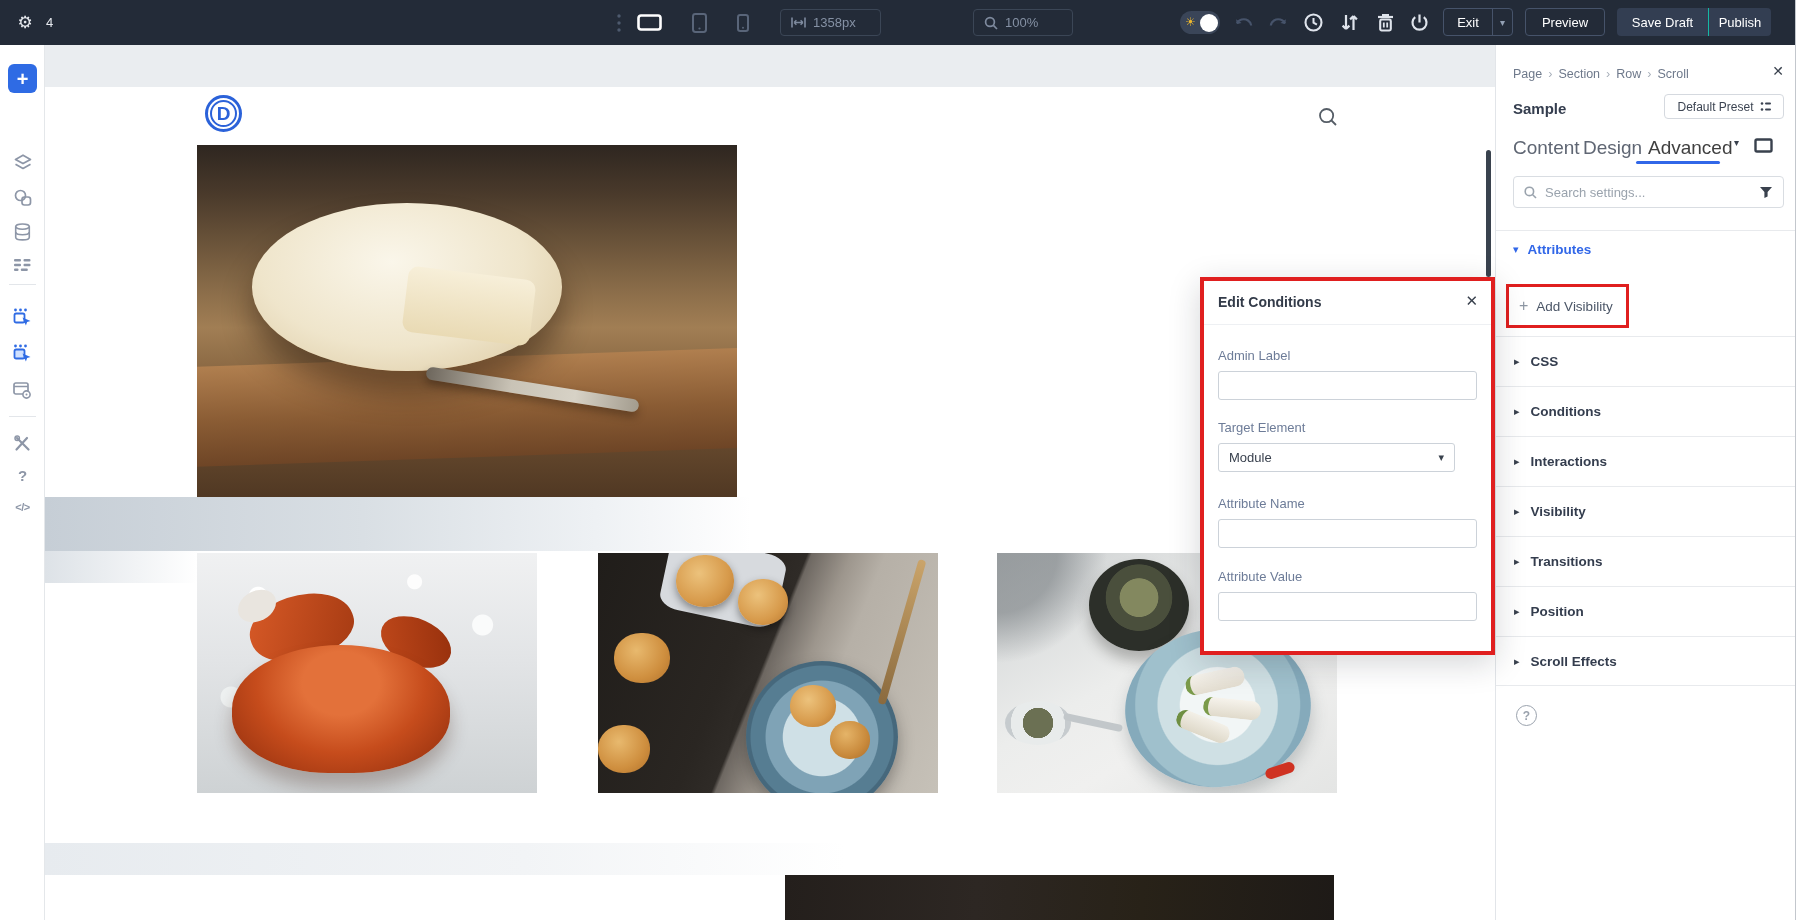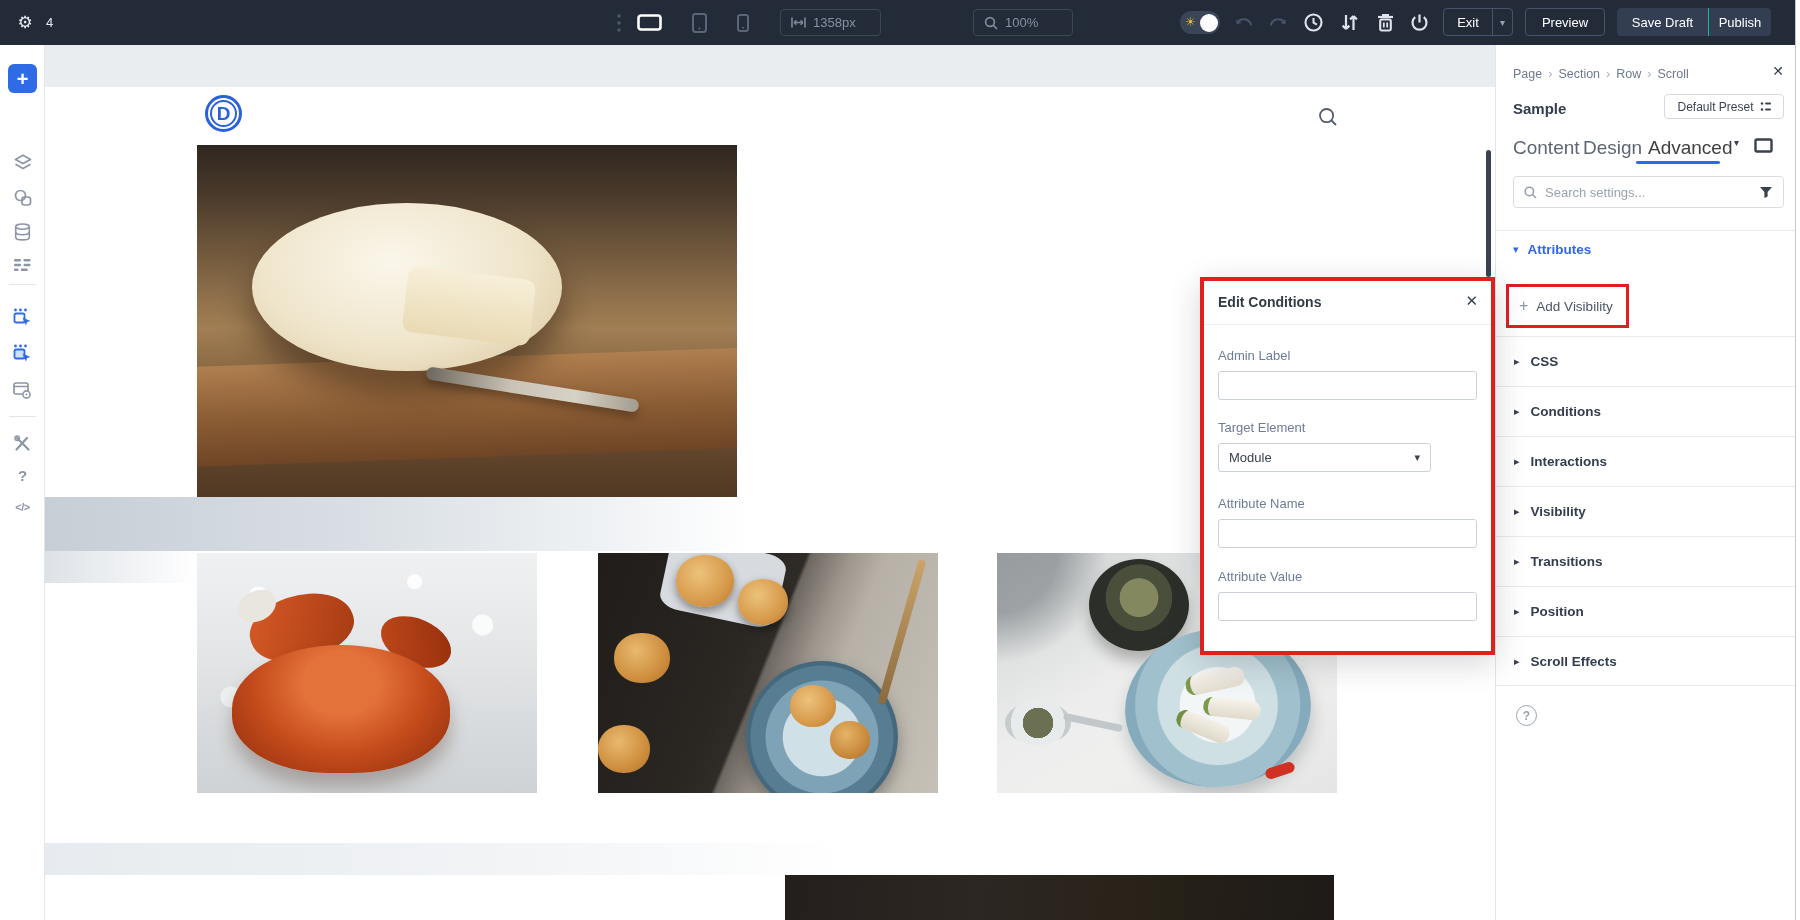--- a/index.html
+++ b/index.html
@@ -71,21 +71,21 @@
 
   
   .modal{position:absolute;left:1200px;top:277px;width:295px;height:378px;background:#fff;
     border:4px solid #e01f1f;box-shadow:0 8px 30px rgba(20,25,40,.18);z-index:60}
   .modal-title{position:absolute;left:14px;top:13px;font-size:14px;font-weight:bold;color:#333b49}
   .modal-close{position:absolute;right:13px;top:11px;color:#39414d;font-size:15px;cursor:pointer}
   .modal-divider{position:absolute;left:0;top:43px;width:100%;height:1px;background:#eef0f3}
   .m-label{position:absolute;left:14px;font-size:13px;color:#6d7c98}
   .m-input{position:absolute;left:14px;width:259px;height:29px;border:1px solid #ccd2d9;border-radius:3px;background:#fff;
     font-size:13px;color:#39414e;padding:0 8px;font-family:"Liberation Sans",sans-serif;outline:none}
-  .m-select{position:absolute;left:14px;width:213px;height:29px;border:1px solid #ccd2d9;border-radius:3px;background:#fff;
+  .m-select{position:absolute;left:14px;width:237px;height:29px;border:1px solid #ccd2d9;border-radius:3px;background:#fff;
     display:flex;align-items:center;justify-content:space-between;padding:0 10px;font-size:13px;color:#39414e;cursor:pointer}
   .m-select .car{color:#39414d;font-size:11px}
 
   .edge-scroll{position:absolute;right:0;top:0;width:5px;height:920px;background:#fff;border-left:1px solid #c3c7cd;z-index:70}
   .canvas-scrollbar{position:absolute;left:1486px;top:150px;width:5px;height:127px;background:#39424e;border-radius:3px;z-index:45}
 </style>
 </head>
 <body>
 
 <div id="app">

